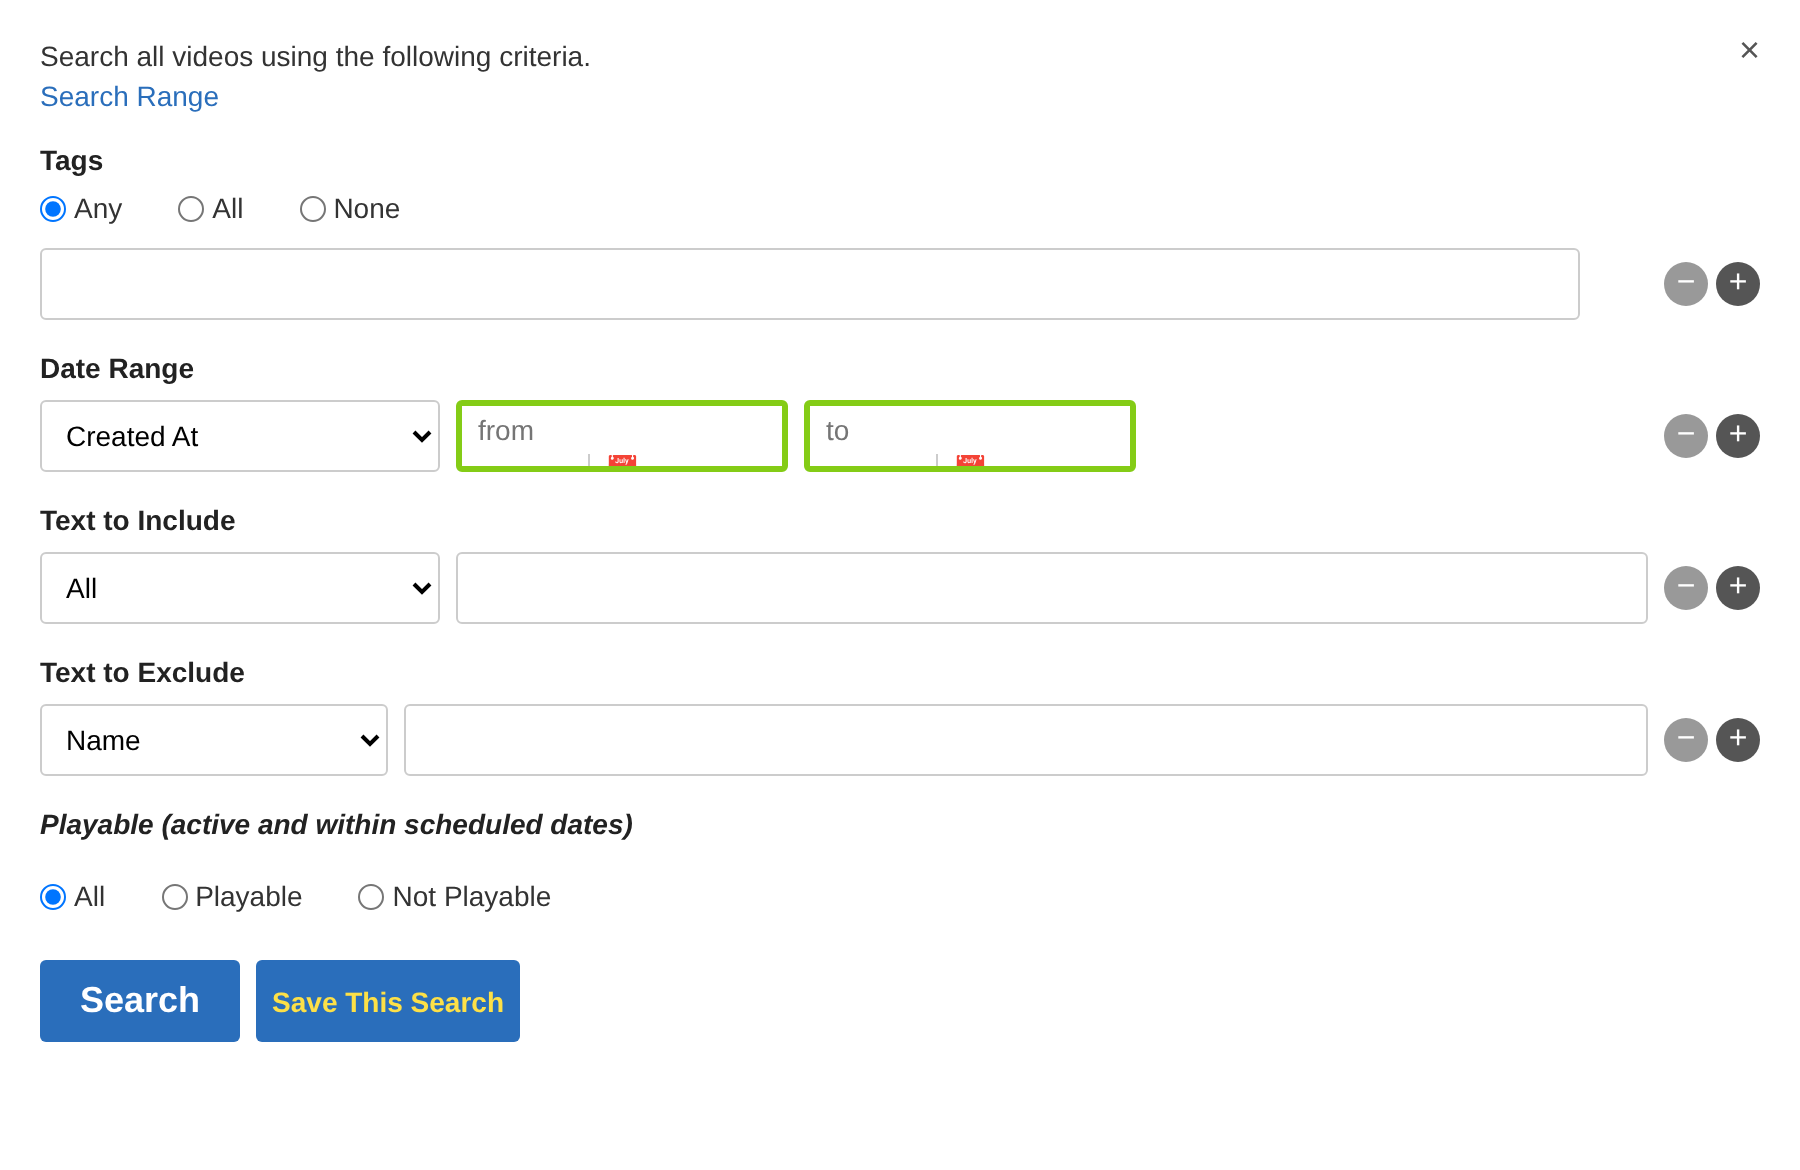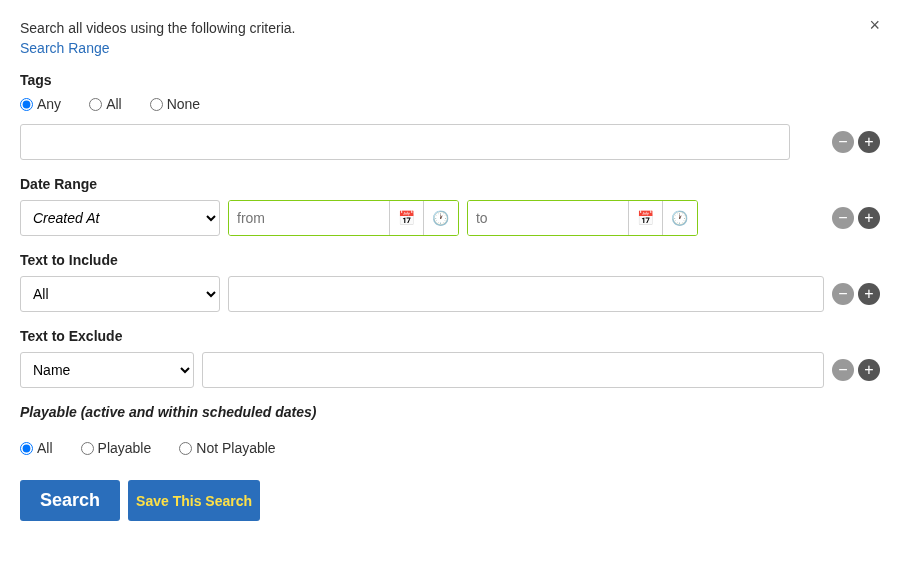--- a/index.html
+++ b/index.html
@@ -133,24 +133,25 @@
       padding: 4px 8px;
       font-size: 14px;
       background: #fff;
       cursor: pointer;
       appearance: auto;
     }
 
     .date-input-wrapper {
       display: flex;
       align-items: center;
-      border: 1px solid #84cc16;
+      border: 3px solid #84cc16;
       border-radius: 3px;
       height: 36px;
       overflow: hidden;
+      flex-direction: column;
     }
 
     .date-input-wrapper input {
       border: none;
       outline: none;
       padding: 4px 8px;
       font-size: 14px;
       width: 160px;
       height: 100%;
     }
@@ -223,21 +224,20 @@
       border: none;
       border-radius: 3px;
       padding: 10px 8px;
       font-size: 14px;
       cursor: pointer;
       font-weight: bold;
     }
 
     .select-created {
       width: 200px;
-      font-style: italic;
     }
 
     .select-all {
       width: 200px;
     }
 
     .select-name {
       width: 174px;
     }
   </style>

